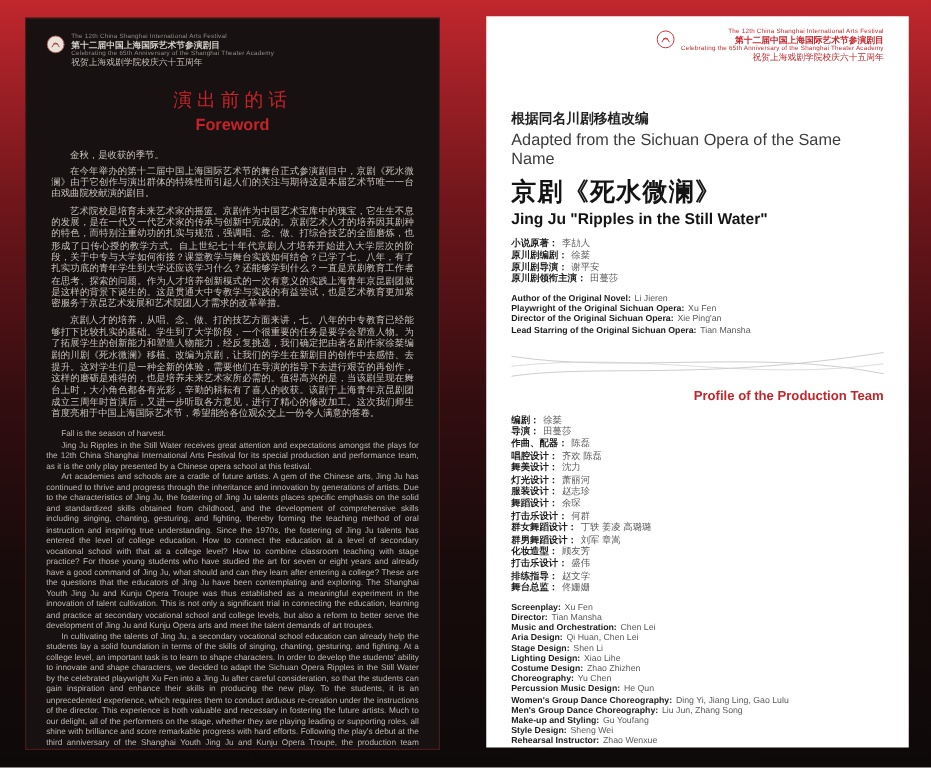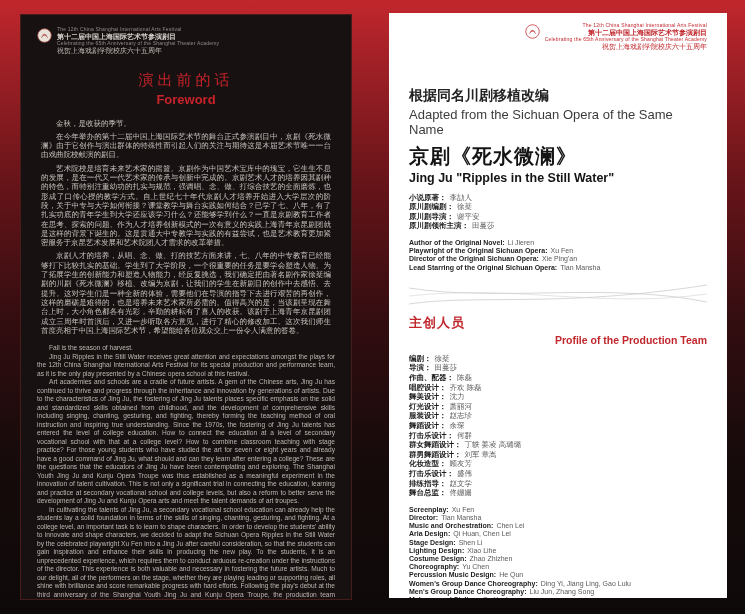--- a/index.html
+++ b/index.html
@@ -41,21 +41,21 @@
     background:#ffffff;
     padding:10px 20px;
     color:#231f20;
   }
   .fest-header.right{justify-content:flex-end;}
   .fest-header.right .fest-lines{text-align:right;}
   .page-right .f-en{font-size:5px;color:var(--accent-red);letter-spacing:.2px;}
   .page-right .f-zh{font-size:7px;color:var(--accent-red);font-weight:bold;}
   .page-right .f-zh2{font-size:7px;color:var(--accent-red);}
   .adapted{margin-top:36px;}
-  .adapted-zh{font-size:14px;font-weight:bold;color:#232323;}
+  .adapted-zh{font-size:11px;font-weight:bold;color:#232323;}
   .adapted-en{font-size:13px;color:#3c3c3c;margin-top:2px;}
   .play-title-zh{font-size:20px;font-weight:bold;color:#141414;margin-top:6px;letter-spacing:1px;}
   .play-title-en{font-size:12.5px;font-weight:bold;color:#141414;margin-top:1px;}
   .credits{margin-top:8px;}
   .credit-line{font-size:7.5px;line-height:9.6px;white-space:nowrap;}
   .credit-line .cl{font-weight:bold;color:#1d1d1d;}
   .credit-line .cv{color:#5a5a5a;margin-left:3px;}
   .credits.en .credit-line{font-size:7px;line-height:8.2px;}
   .deco{display:block;width:100%;height:30px;margin-top:8px;}
   .team-titlebox{margin-top:4px;}
@@ -161,21 +161,20 @@
       </div>
     </div>
 
   <svg class="deco" viewBox="0 0 300 30" preserveAspectRatio="none">
     <path d="M0 24 C 70 14, 150 28, 300 5" stroke="#c6c6c6" stroke-width="0.7" fill="none"></path>
     <path d="M0 8 C 90 22, 200 2, 300 22" stroke="#c6c6c6" stroke-width="0.7" fill="none"></path>
     <path d="M0 16 C 110 4, 190 29, 300 14" stroke="#d2d2d2" stroke-width="0.6" fill="none"></path>
   </svg>
 
   <div class="team-titlebox">
-    <div class="team-title-zh">主创人员</div>
     <div class="team-title-en">Profile of the Production Team</div>
   </div>
 
   <div class="credits zh">
 
       <div class="credit-line">
         <span class="cl">编剧：</span><span class="cv">徐棻</span>
       </div>
 
       <div class="credit-line">

